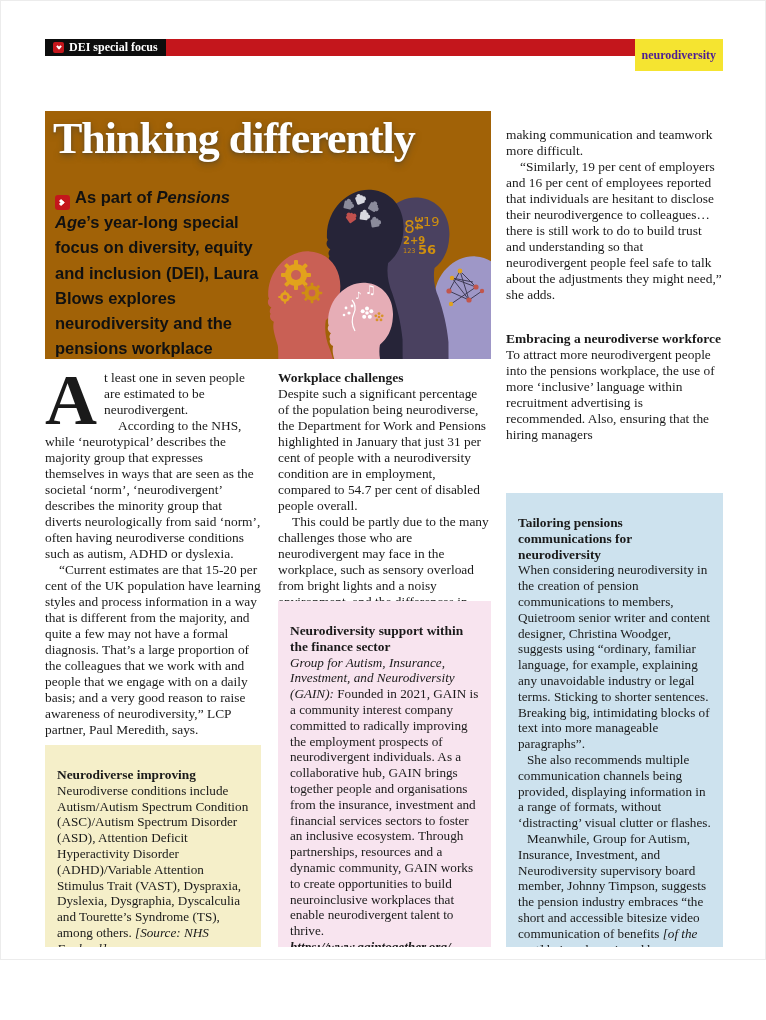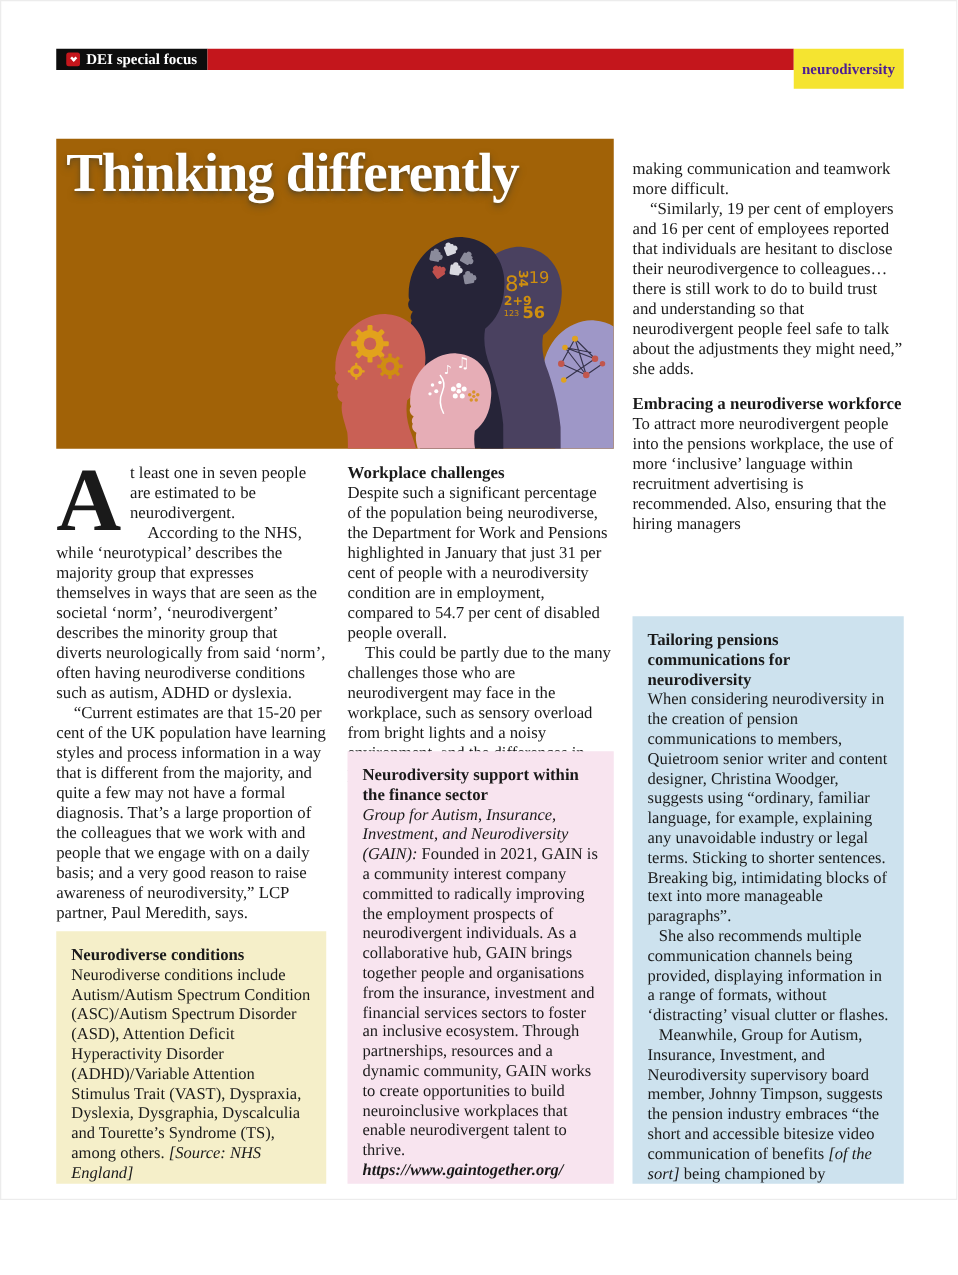--- a/index.html
+++ b/index.html
@@ -29,26 +29,26 @@
     align-items:center; justify-content:center; vertical-align:-2px; margin-right:5px; }
   .sf-chevron .chev { width:5px; height:5px; border-top:3px solid #fff; border-right:3px solid #fff; transform:rotate(45deg) translate(-1px,1px); }
   .hero-art { position:absolute; right:0; bottom:0; width:228px; height:196px; }
   
   .col { position:absolute; font-size:13.4px; line-height:16px; text-align:left; }
   .col1 { left:44px; top:369px; width:216px; }
   .col2 { left:277px; top:369px; width:213px; }
   .col3 { left:505px; top:126px; width:217px; }
   .col p.ind { text-indent:14px; }
   .col h3 { font-size:13.5px; line-height:16px; font-weight:bold; }
-  .col h3.spaced { margin-top:12px; }
+  .col h3.spaced { margin-top:28px; }
   .dropcap { float:left; font-size:72px; line-height:56px; font-weight:bold; margin:2px 7px 0 0; }
   .it { font-style:italic; }
   .bld-it { font-style:italic; font-weight:bold; }
   
-  .infobox { position:absolute; padding:11px 12px; font-size:13.2px; line-height:15.8px; overflow:hidden; }
+  .infobox { position:absolute; padding:22px 12px; font-size:13.2px; line-height:15.8px; overflow:hidden; }
   .infobox h4 { font-size:13.4px; line-height:15.8px; font-weight:bold; }
   .infobox p.ind { text-indent:9px; }
   .box-yellow { left:44px; top:744px; width:216px; height:202px; background:#f5efc9; }
   .box-pink   { left:277px; top:600px; width:213px; height:346px; background:#f8e4ef; }
   .box-blue   { left:505px; top:492px; width:217px; height:454px; background:#cde2ee; }
   
   .footer { position:absolute; left:44px; top:983px; width:678px; border-top:2px solid #1a1a1a;
     padding-top:6px; display:flex; justify-content:space-between; align-items:baseline; font-size:12px; }
   .footer .right { display:flex; align-items:baseline; gap:5px; }
   .logo { font-family:"Liberation Sans", sans-serif; font-weight:bold; }
@@ -66,20 +66,25 @@
           <span class="chev"></span>
         </span>
       <span>DEI special focus</span>
     </div>
     <div class="bar"></div>
     <div class="tag">neurodiversity</div>
   </div>
 
   <div class="hero">
     <div class="hero-title">Thinking differently</div>
+    <div class="standfirst">
+      <span class="sf-chevron">
+          <span class="chev"></span>
+        </span><span>As part of </span><span class="sf-italic">Pensions Age</span><span>’s year-long special focus on diversity, equity and inclusion (DEI), Laura Blows explores neurodiversity and the pensions workplace</span>
+    </div>
     <svg class="hero-art" viewBox="0 0 228 196">
       <defs>
         <path id="headp" d="M14,62 C14,28 42,6 66,8 C92,10 106,32 104,56 C103,74 96,86 86,94 C84,106 86,118 91,130 C97,148 101,164 103,184 L104,400 L20,400 C25,160 28,142 26,126 C22,112 19,104 21,96 C17,94 15,90 17,86 C15,84 16,80 18,78 C14,76 12,71 15,67 C14,65 14,64 14,62 Z"></path>
       </defs>
 
       <use href="#headp" transform="translate(160,87) scale(0.8)" fill="#9e97c7"></use>
       <g>
         <g stroke="#35324a" stroke-width="0.9" fill="none">
           <path d="M186,128 L197,108 L213,124 L189,115 L206,137 L186,128 M197,108 L206,137 M213,124 L188,141 M189,115 L210,119 M206,137 L219,128"></path>
         </g>
@@ -216,21 +221,21 @@
   </div>
 
   <div class="col col1">
     <span class="dropcap">A</span>
     <p>t least one in seven people are estimated to be neurodivergent.</p>
     <p class="ind">According to the NHS, while ‘neurotypical’ describes the majority group that expresses themselves in ways that are seen as the societal ‘norm’, ‘neurodivergent’ describes the minority group that diverts neurologically from said ‘norm’, often having neurodiverse conditions such as autism, ADHD or dyslexia.</p>
     <p class="ind">“Current estimates are that 15-20 per cent of the UK population have learning styles and process information in a way that is different from the majority, and quite a few may not have a formal diagnosis. That’s a large proportion of the colleagues that we work with and people that we engage with on a daily basis; and a very good reason to raise awareness of neurodiversity,” LCP partner, Paul Meredith, says.</p>
   </div>
 
   <div class="infobox box-yellow">
-    <h4>Neurodiverse conditions</h4>
+    <h4>Neurodiverse improving</h4>
     <p><span>Neurodiverse conditions include Autism/Autism Spectrum Condition (ASC)/Autism Spectrum Disorder (ASD), Attention Deficit Hyperactivity Disorder (ADHD)/Variable Attention Stimulus Trait (VAST), Dyspraxia, Dyslexia, Dysgraphia, Dyscalculia and Tourette’s Syndrome (TS), among others. </span><span class="it">[Source: NHS England]</span></p>
   </div>
 
   <div class="col col2">
     <h3>Workplace challenges</h3>
     <p>Despite such a significant percentage of the population being neurodiverse, the Department for Work and Pensions highlighted in January that just 31 per cent of people with a neurodiversity condition are in employment, compared to 54.7 per cent of disabled people overall.</p>
     <p class="ind">This could be partly due to the many challenges those who are neurodivergent may face in the workplace, such as sensory overload from bright lights and a noisy environment, and the differences in processing information and social cues,</p>
   </div>
 
   <div class="infobox box-pink">

